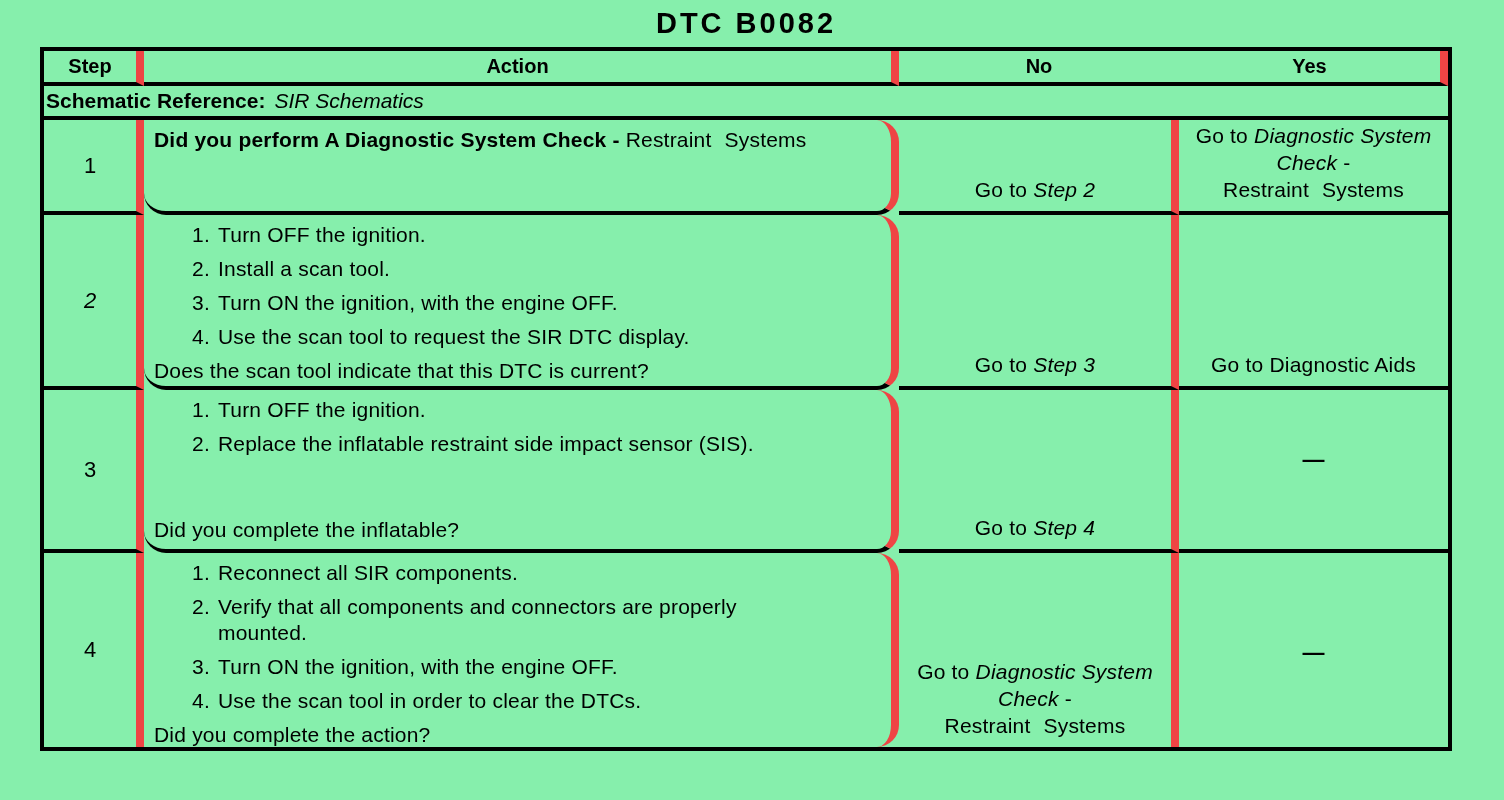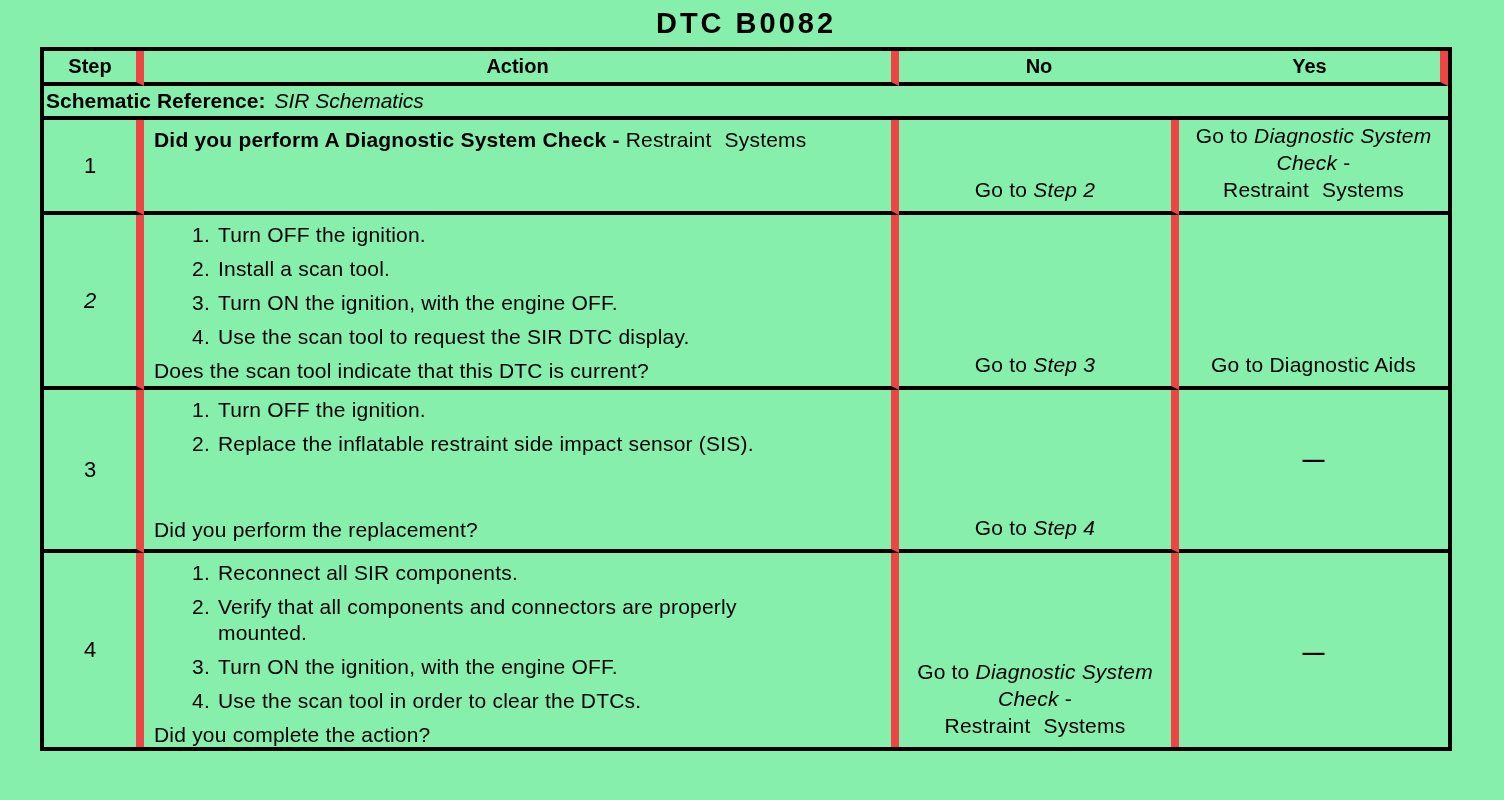--- a/index.html
+++ b/index.html
@@ -37,21 +37,21 @@
   .schem .val { font-style:italic; margin-left:9px; }
 
   .stepcell {
     display:flex; align-items:center; justify-content:center;
     font-size:22px;
   }
   .stepcell.it { font-style:italic; }
 
   .actioncell {
     display:flex; flex-direction:column;
-    padding:7px 12px 7px 10px; font-size:21px; letter-spacing:0.2px;
+    padding:7px 12px 7px 10px; font-size:21px; letter-spacing:0.2px;border-radius:22px;
   }
   .qline { line-height:26px; }
   .qline .b { font-weight:bold; }
   .list { counter-reset: item; }
   .li {
     counter-increment: item;
     position:relative; padding-left:64px; max-width:652px;
     line-height:26px; margin-bottom:8px;
   }
   .li::before {
@@ -127,21 +127,21 @@
     <div class="c gocell lastcol">
       <div>Go to Diagnostic Aids</div>
     </div>
 
     <div class="c stepcell">3</div>
     <div class="c actioncell">
       <div class="list">
         <div class="li">Turn OFF the ignition.</div>
         <div class="li">Replace the inflatable restraint side impact sensor (SIS).</div>
       </div>
-      <div class="question">Did you perform the replacement?</div>
+      <div class="question">Did you complete the inflatable?</div>
     </div>
     <div class="c gocell">
       <div>
         <span>Go to </span><span class="it2">Step 4</span>
       </div>
     </div>
     <div class="c gocell mid lastcol">
       <div class="dash">—</div>
     </div>
 

